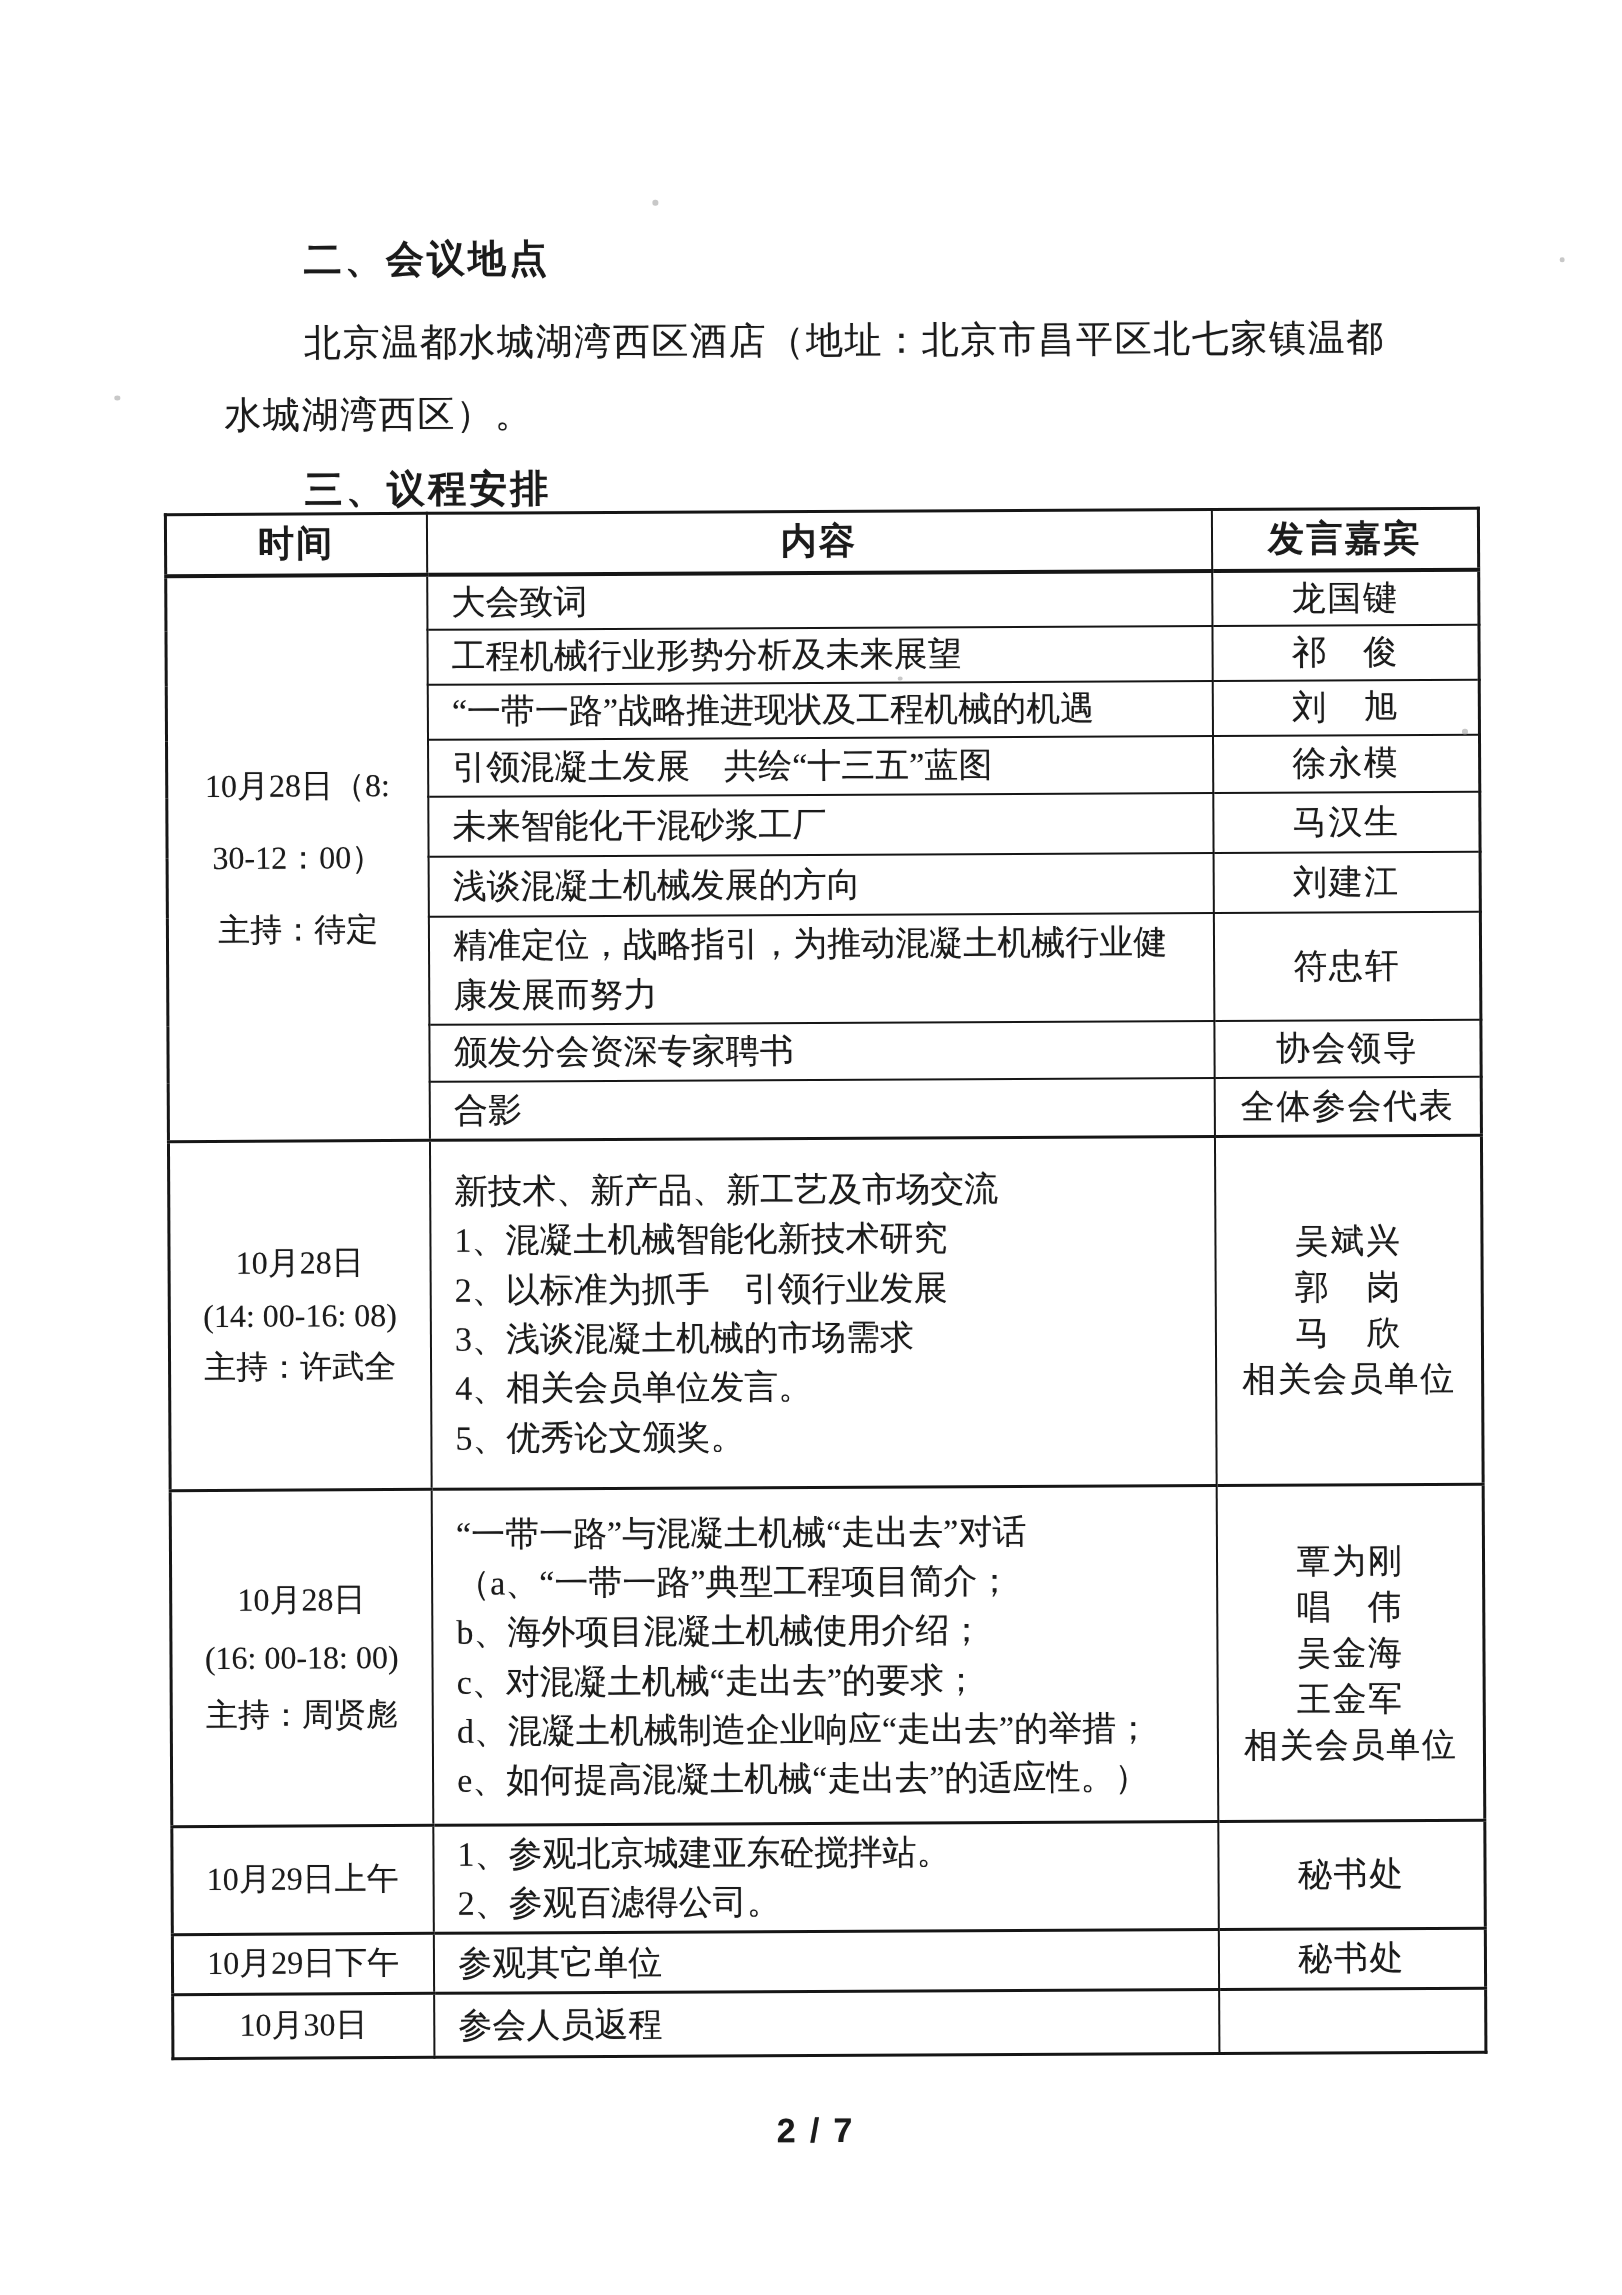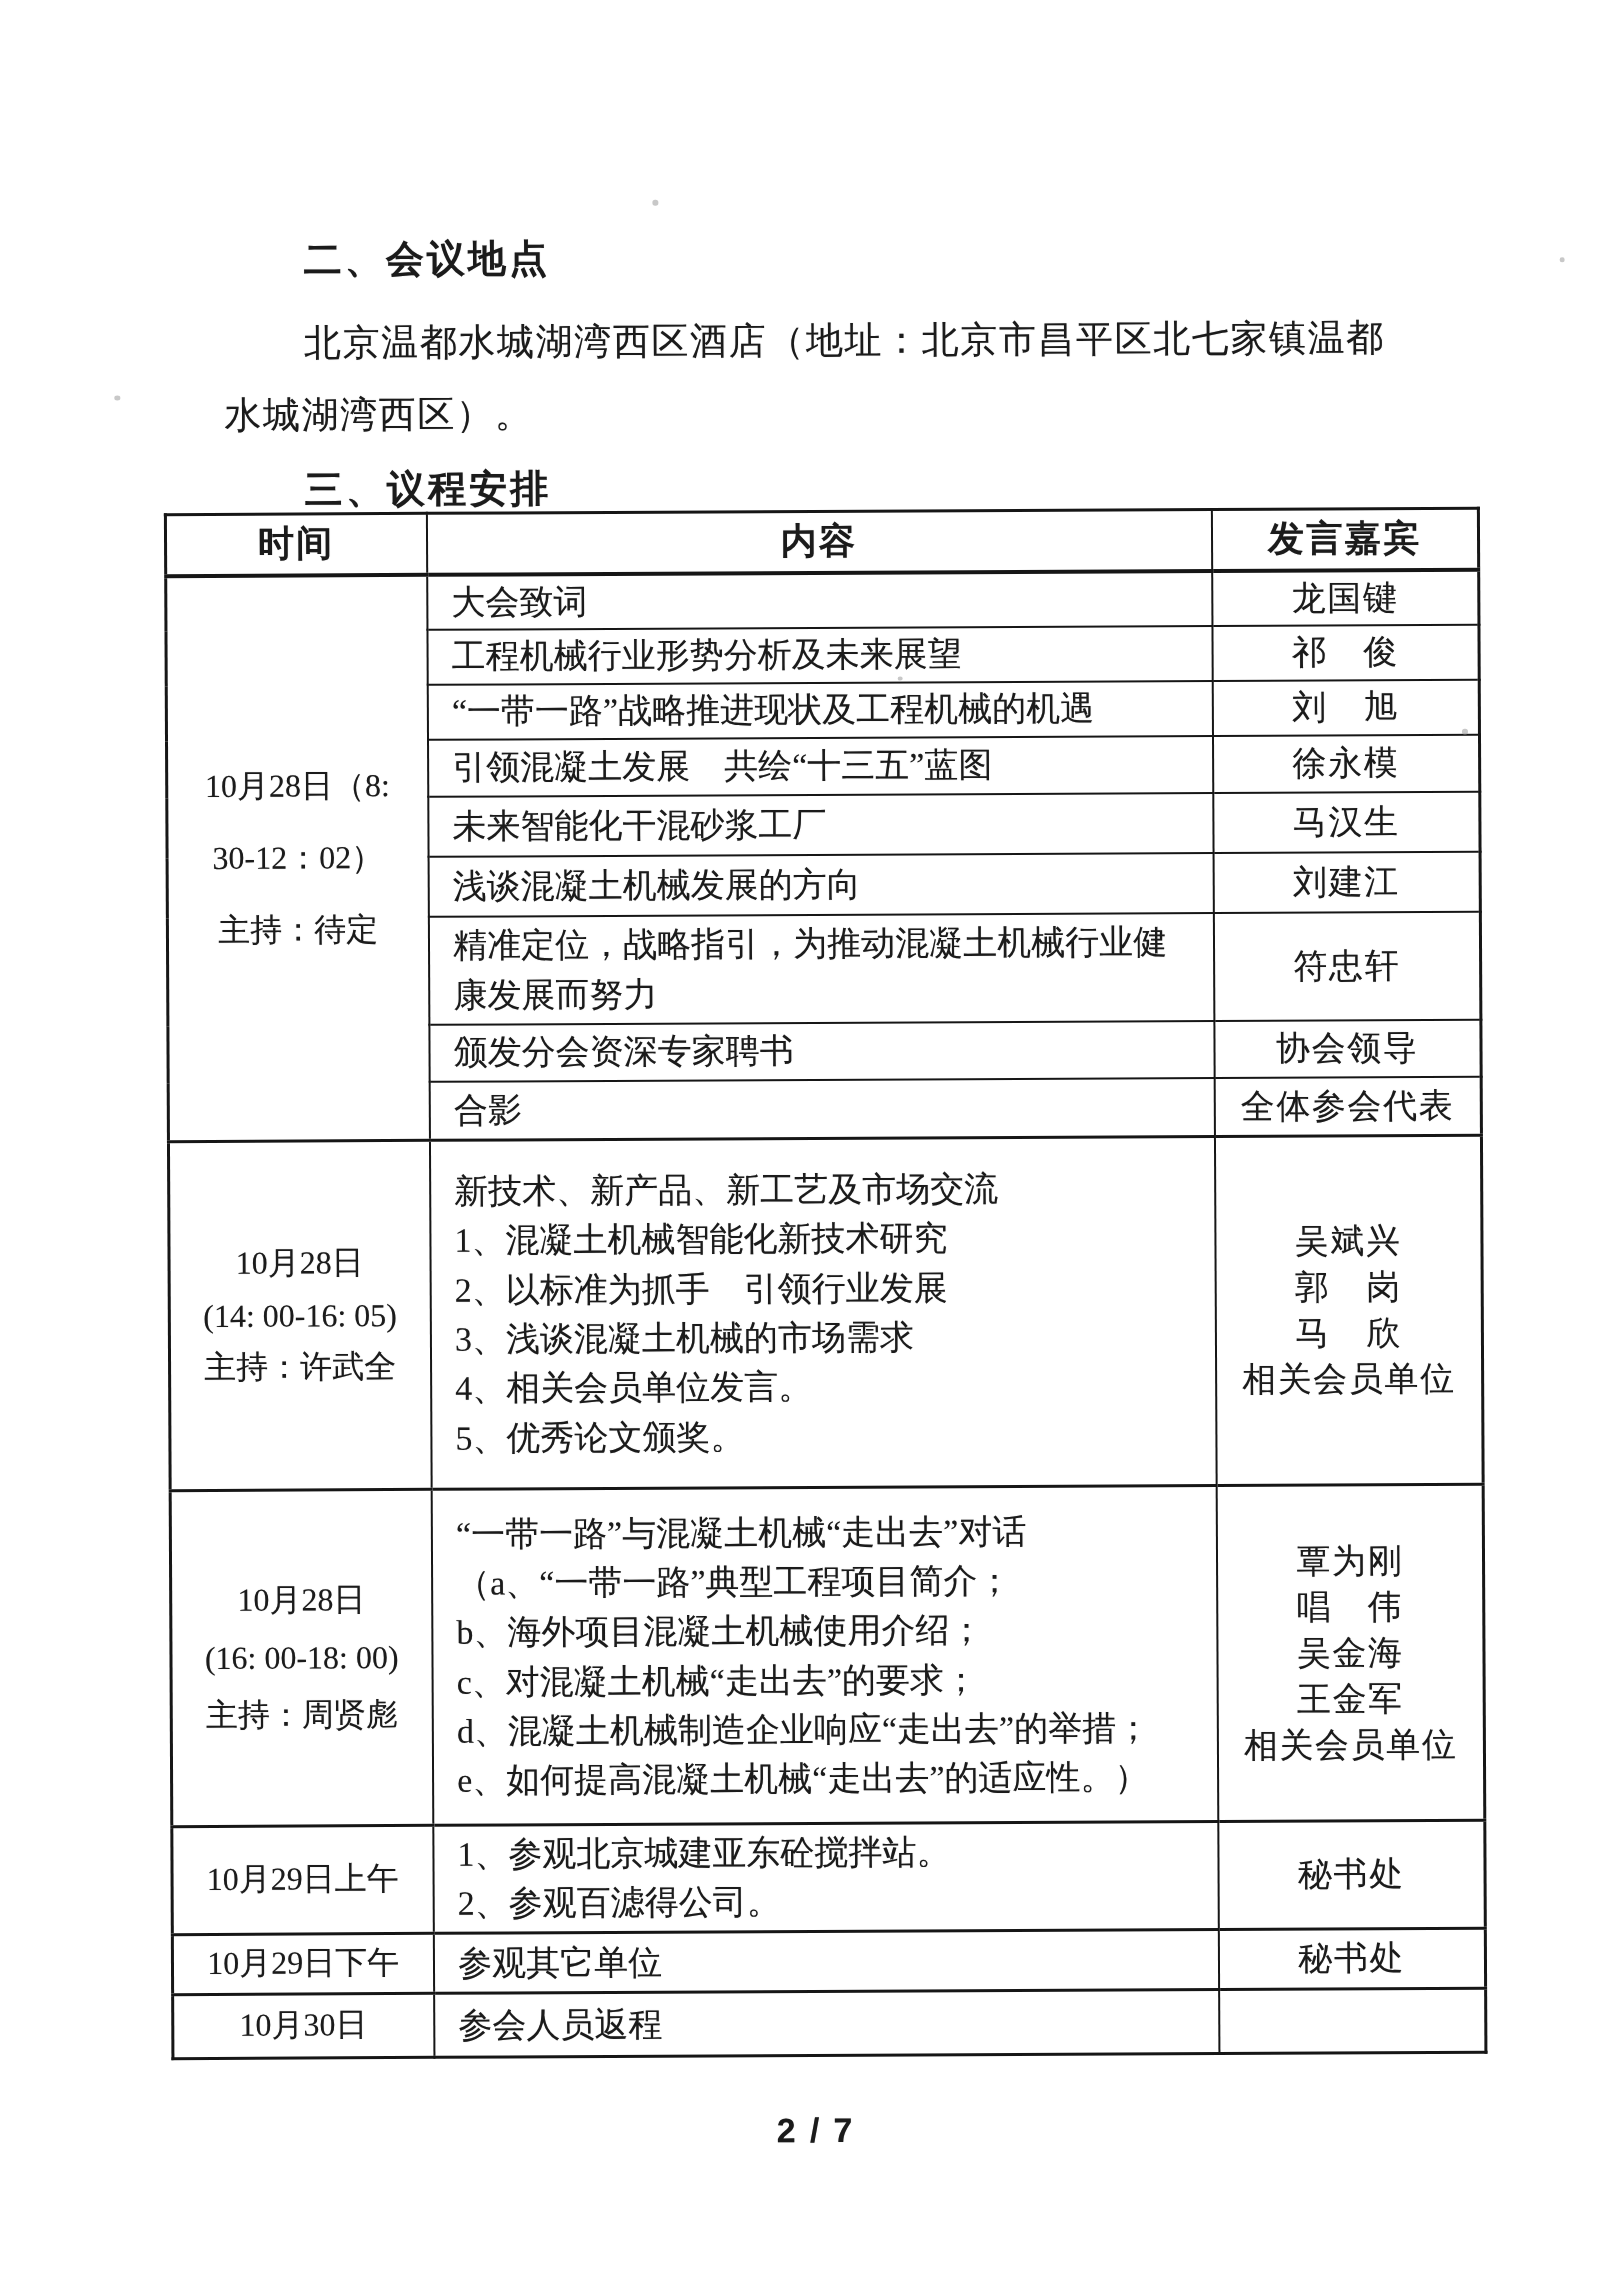--- a/index.html
+++ b/index.html
@@ -136,21 +136,21 @@
       <tr style="height:61px;">
         <th>时间</th>
         <th>内容</th>
         <th>发言嘉宾</th>
       </tr>
 
       <tr style="height:55px;">
         <td class="time merged-time" rowspan="9">
           <div class="vstack g1-time">
             <div class="line">10月28日（8:</div>
-            <div class="line">30-12：02）</div>
+            <div class="line">30-12：00）</div>
             <div class="line">主持：待定</div>
           </div>
         </td>
         <td class="content">大会致词</td>
         <td class="speaker">龙国键</td>
       </tr>
       <tr style="height:55px;">
         <td class="content">工程机械行业形势分析及未来展望</td>
         <td class="speaker">祁　俊</td>
       </tr>
@@ -180,21 +180,21 @@
       </tr>
       <tr class="gend" style="height:59px;">
         <td class="content">合影</td>
         <td class="speaker">全体参会代表</td>
       </tr>
 
       <tr class="gend" style="height:349px;">
         <td class="time">
           <div class="vstack g2-time">
             <div class="line">10月28日</div>
-            <div class="line">(14: 00-16: 05)</div>
+            <div class="line">(14: 00-16: 08)</div>
             <div class="line">主持：许武全</div>
           </div>
         </td>
         <td class="content">
           <div class="spread" style="padding:7.9px 0;">
             <div class="line">新技术、新产品、新工艺及市场交流</div>
             <div class="line">1、混凝土机械智能化新技术研究</div>
             <div class="line">2、以标准为抓手　引领行业发展</div>
             <div class="line">3、浅谈混凝土机械的市场需求</div>
             <div class="line">4、相关会员单位发言。</div>

